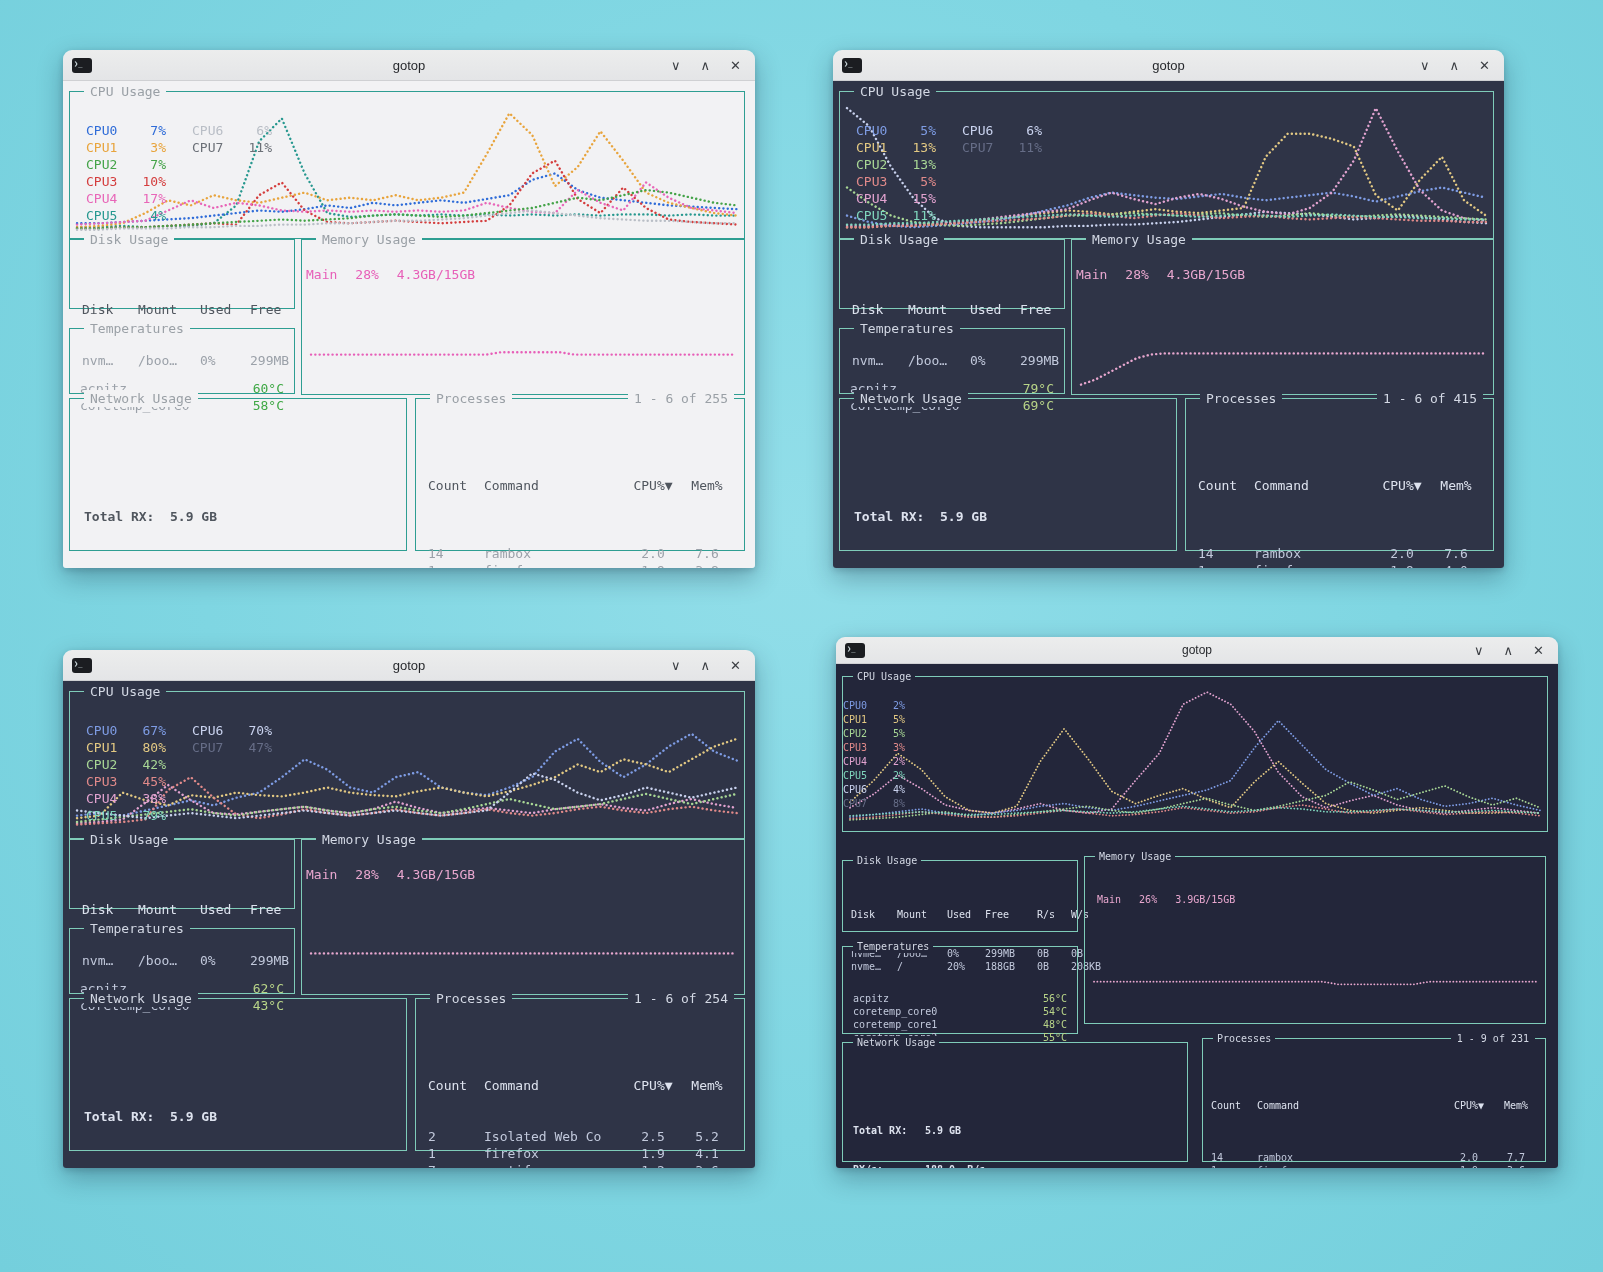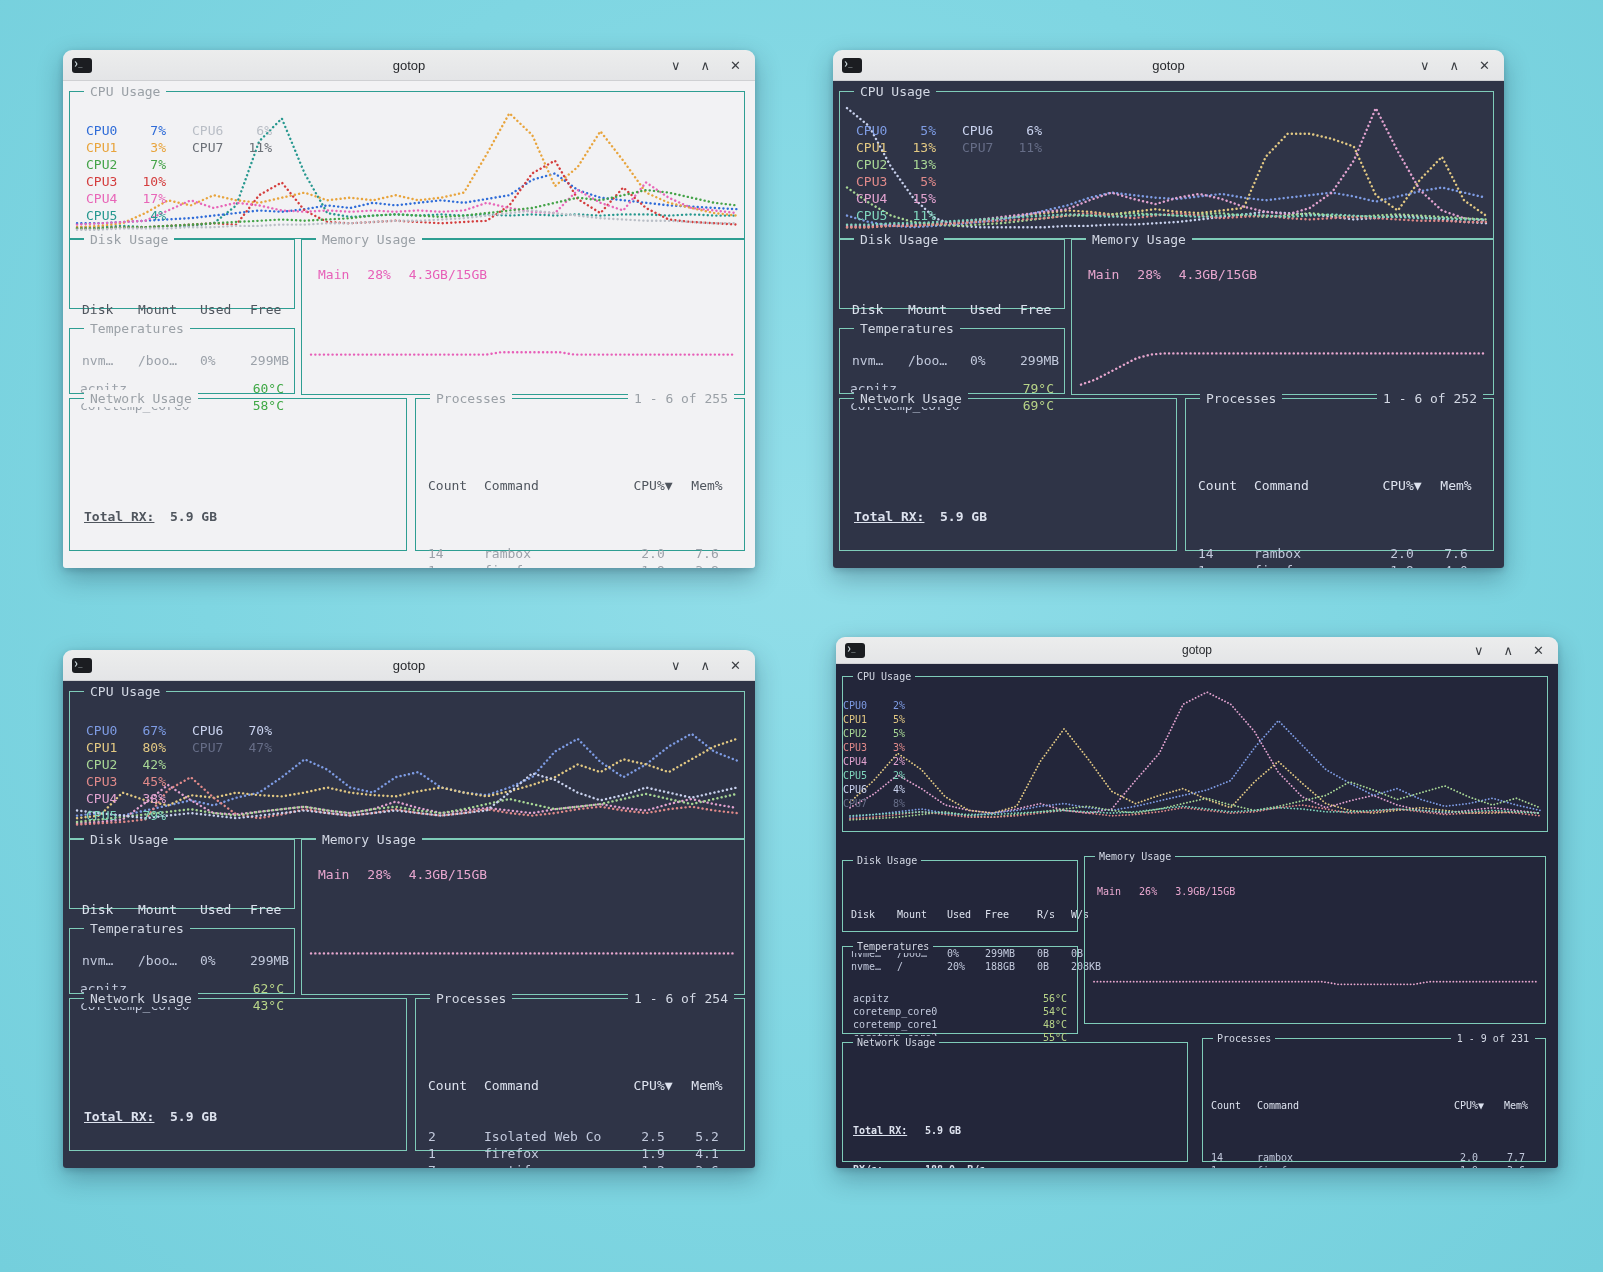--- a/index.html
+++ b/index.html
@@ -94,35 +94,35 @@
   .cols-disk{grid-template-columns:56px 62px 50px 1fr;}
   .compact .cols-disk{grid-template-columns:46px 50px 38px 52px 34px 1fr;}
   .cols-proc{grid-template-columns:56px 1fr 58px 50px;}
   .compact .cols-proc{grid-template-columns:46px 1fr 52px 42px;}
   .cols-proc .c2,.cols-proc .c3{text-align:center;}
   .disk-head,.proc-head{font-weight:normal;color:var(--bold);margin-top:10px;}
   .compact .disk-head,.compact .proc-head{margin-top:8px;}
   .proc-gap{height:17px;}
   .compact .proc-gap{height:13px;}
   
-  .mem-line{position:absolute;left:16px;top:26px;color:var(--pink);z-index:2;}
-  .compact .mem-line{left:12px;top:28px;}
+  .mem-line{position:absolute;left:4px;top:26px;color:var(--pink);z-index:2;}
+  .compact .mem-line{left:12px;top:36px;}
   .mem-line span{margin-right:18px;}
   .memchart{position:absolute;left:6px;right:6px;top:22px;bottom:4px;}
   
   .temp-row{display:flex;justify-content:space-between;padding:0 10px;}
   .temp-name{color:var(--text);}
   .temp-val{color:var(--green);}
   .temps-inner{margin-top:0;}
   .compact .temps-inner{margin-top:6px;}
   
   .net-inner{padding:24px 14px 0 14px;}
   .compact .net-inner{padding:16px 10px 0 10px;}
   .net-line{font-weight:bold;color:var(--bold);}
-  .net-line .nl{display:inline-block;min-width:86px;text-decoration:underline;}
+  .net-line .nl{display:inline-block;min-width:86px;}
   .compact .net-line .nl{min-width:72px;}
   .optional:empty{display:none;}
   svg{position:absolute;left:0;top:0;}
 </style>
 </head>
 <body>
 
   <div class="window w0 light std">
     <div class="titlebar">
       <span class="term-icon">
@@ -246,21 +246,21 @@
           <div class="net-line optional"></div>
           
           
           <div class="net-line optional"></div>
           
         </div>
       </div>
 
       <div class="panel proc">
         <span class="ptitle">Processes</span>
-        <span class="prange">1 - 6 of 252</span>
+        <span class="prange">1 - 6 of 415</span>
         <div class="trow cols-proc proc-head"><span class="c0">Count</span><span class="c1">Command</span><span class="c2">CPU%▼</span><span class="c3">Mem%</span></div>
         <div><div class="proc-gap"></div><div class="trow cols-proc"><span class="c0">14</span><span class="c1">rambox</span><span class="c2">2.0</span><span class="c3">7.6</span></div><div class="trow cols-proc"><span class="c0">1</span><span class="c1">firefox</span><span class="c2">1.9</span><span class="c3">4.0</span></div></div>
       </div>
 
     </div>
   </div>
 
   <div class="window w2 dark std">
     <div class="titlebar">
       <span class="term-icon">

